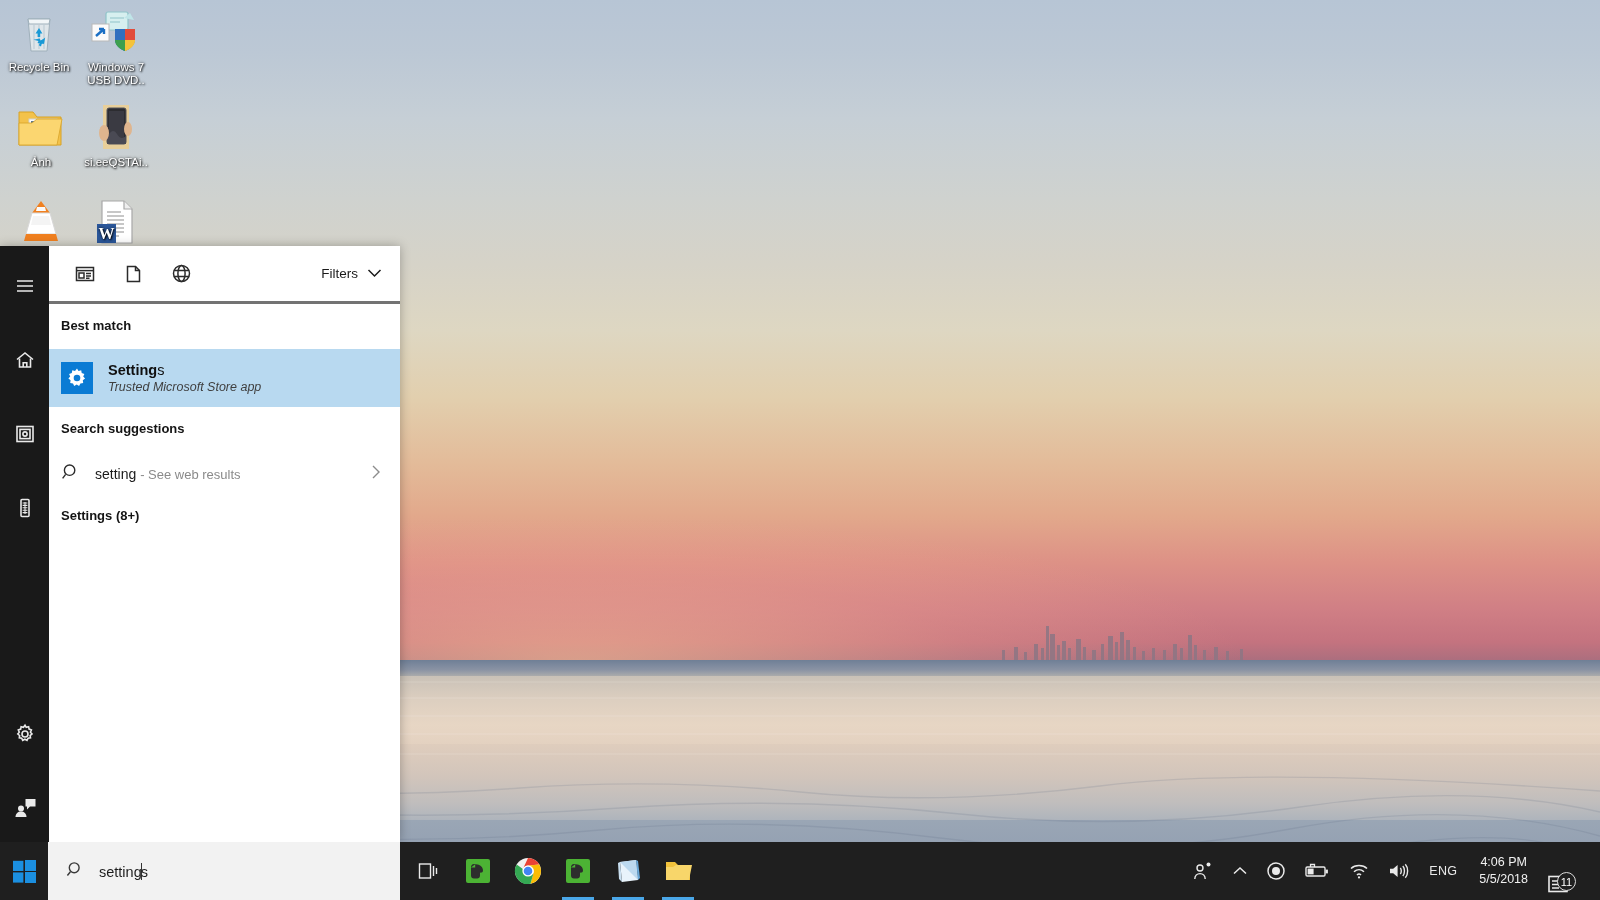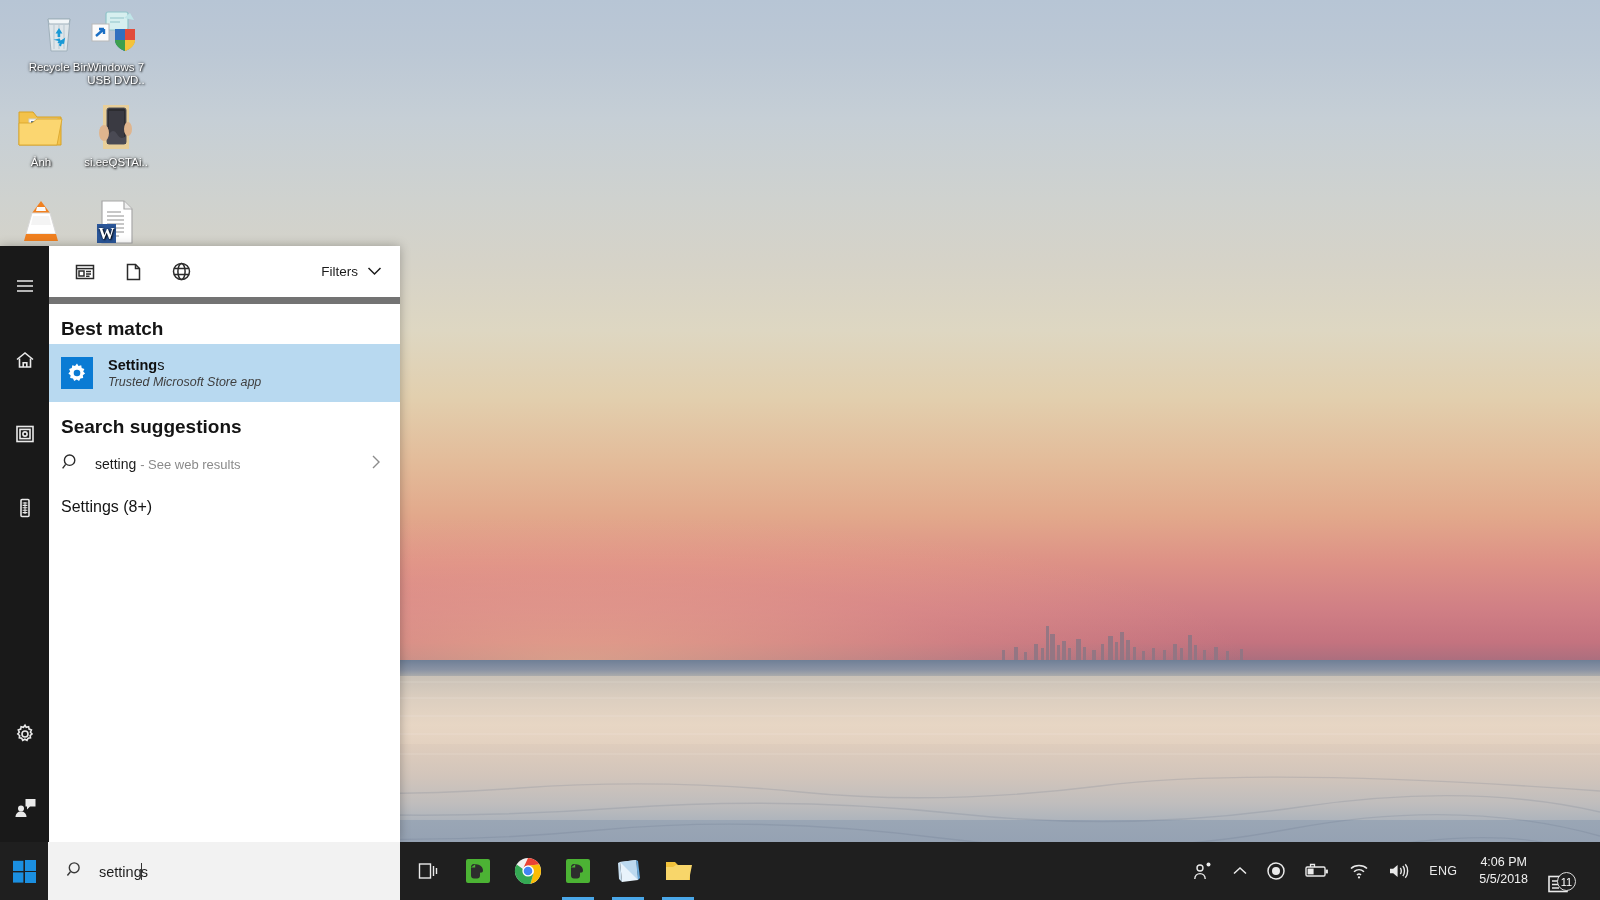--- a/index.html
+++ b/index.html
@@ -76,34 +76,34 @@
   }
   .rail-btn {
     width: 49px; height: 48px; display: flex; align-items: center; justify-content: center;
     color: #e8e8e8;
   }
   .rail-bottom { position: absolute; bottom: 10px; left: 0; width: 49px; }
 
   #panel-main { flex: 1; display: flex; flex-direction: column; min-width: 0; }
   #filter-bar {
     height: 58px; display: flex; align-items: center;
-    padding: 0 14px 0 12px; border-bottom: 7px solid #737373;
+    padding: 0 14px 0 12px; border-bottom: 3px solid #737373;
   }
   .filter-icon {
     width: 48px; height: 44px; display: flex; align-items: center; justify-content: center;
     color: #2b2b2b;
   }
   #filters-toggle {
     margin-left: auto; display: flex; align-items: center; gap: 9px;
     font-size: 13.5px; color: #1b1b1b; padding: 6px 4px 6px 8px;
   }
 
   .section-head {
-    font-size: 19px; font-weight: bold; color: #141414;
-    padding: 14px 0 4px 12px;
+    font-size: 13px; font-weight: bold; color: #141414;
+    padding: 14px 0 16px 12px;
   }
   #best-match-row {
     display: flex; align-items: center; gap: 15px;
     height: 58px; padding-left: 12px; background: #b8d9f0;
   }
   .app-tile {
     width: 32px; height: 32px; background: #0a7bd4;
     display: flex; align-items: center; justify-content: center; flex: 0 0 32px;
   }
   .bm-texts { display:flex; flex-direction: column; gap: 2px; min-width: 0; }
@@ -113,21 +113,21 @@
   .bm-sub { font-size: 12.5px; color: #3f3f3f; font-style: italic; }
 
   #web-suggestion {
     display: flex; align-items: center; height: 44px; padding: 0 18px 0 12px; gap: 14px;
   }
   .sugg-text { font-size: 14px; color: #1a1a1a; flex: 1; }
   .sugg-text .muted { color: #8a8a8a; font-size: 13px; }
   .chev-right { color: #8c8c8c; }
 
   .group-head {
-    font-size: 16px; font-weight: normal; color: #141414; padding: 12px 0 10px 12px;
+    font-size: 13px; font-weight: bold; color: #141414; padding: 12px 0 10px 12px;
   }
 
   
   #taskbar {
     position: absolute; left: 0; bottom: 0; width: 1600px; height: 58px;
     background: #1f1f1f; display: flex; align-items: center;
   }
   #start-button {
     width: 48px; height: 58px; display: flex; align-items: center; justify-content: center;
   }
@@ -229,21 +229,21 @@
       <path d="M0 142 Q 150 136 300 144 T 620 140 T 960 146 T 1300 139 T 1600 144"></path>
       <path d="M0 166 Q 140 159 290 168 T 600 162 T 940 170 T 1290 161 T 1600 168"></path>
       <path d="M0 192 Q 160 184 320 194 T 660 187 T 1000 196 T 1340 186 T 1600 193"></path>
       <path d="M0 216 Q 130 209 280 219 T 600 211 T 960 221 T 1320 210 T 1600 218"></path>
     </g>
   </svg>
 </div>
 
 <div id="desktop-icons">
 
-  <div class="desk-icon" style="left:20px; top:8px;">
+  <div class="desk-icon" style="left:0; top:8px;">
     <span class="glyph">
       <svg width="48" height="48" viewBox="0 0 48 48">
         <path d="M13 11 L35 11 L32 43 L16 43 Z" fill="#dfe6ea" stroke="#9fb0bb" stroke-width="1"></path>
         <path d="M13 11 L35 11 L34 16 L14 16 Z" fill="#f2f6f8" stroke="#9fb0bb" stroke-width="1"></path>
         <path d="M19 17 L19 41 M24 17 L24 41 M29 17 L29 41" stroke="#c3d1d9" stroke-width="1.4"></path>
         <g fill="#1a9ad6">
           <path d="M24 20 l3.4 5.6 h-2.2 l.0 3.4 h-2.6 l0-3.4 h-2.1z"></path>
           <path d="M18.4 31.8 l6.3-1.3 .9 2 3.1-1.6 -1.2 5.1 -5-1.1 1-1.9z"></path>
           <path d="M30.2 29.6 l-1.2 6.3 -2.1-.6 -.9 3.3 -2.3-1.4 3-5z"></path>
         </g>

